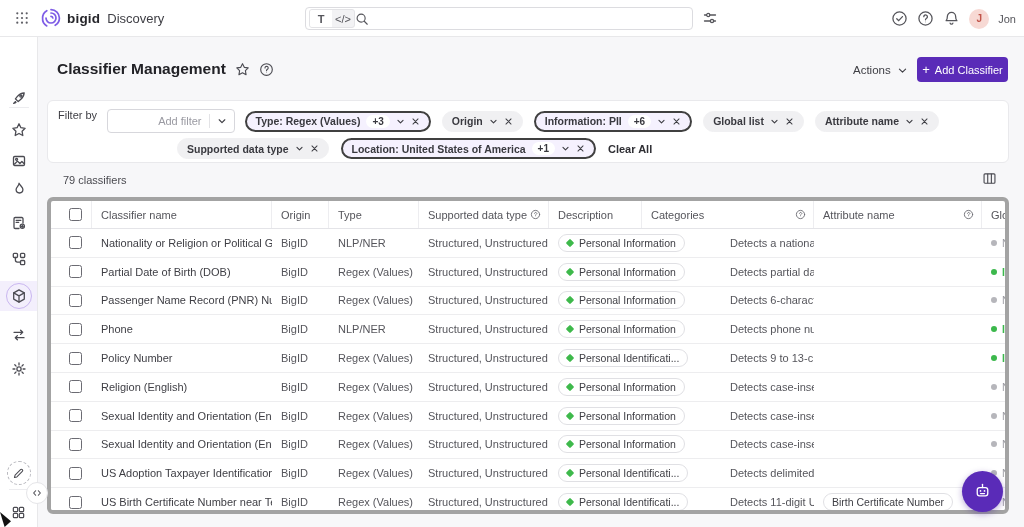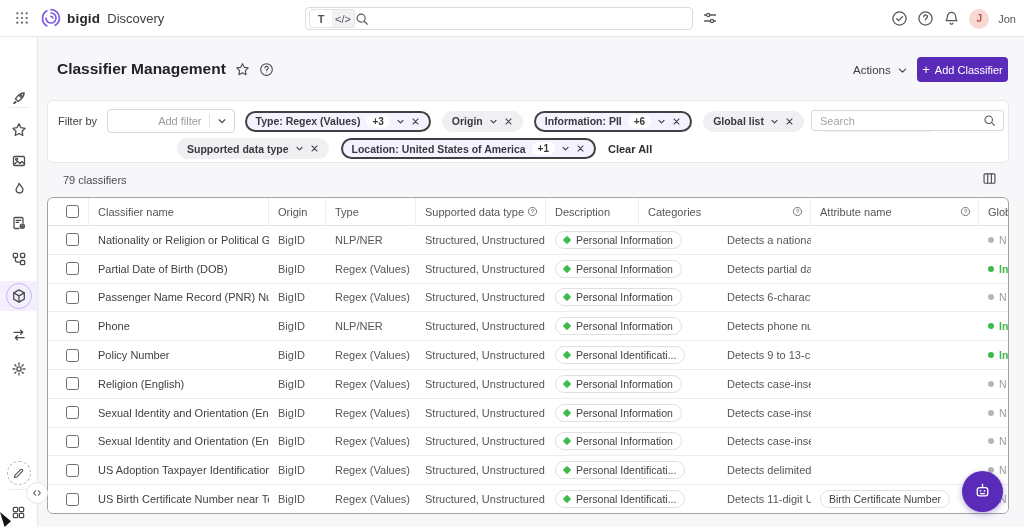--- a/index.html
+++ b/index.html
@@ -37,41 +37,41 @@
   .main { position:absolute; left:38px; top:37px; width:986px; height:490px; }
   .page-title-row { position:absolute; left:19px; top:23px; display:flex; align-items:center; gap:9px; }
   .page-title { font-size:15.5px; font-weight:600; color:#222227; }
   .actions-wrap { position:absolute; left:815px; top:27px; display:flex; align-items:center; gap:6px; cursor:pointer; }
   .actions-label { font-size:11.5px; color:#3e3e44; }
   .add-btn { position:absolute; left:879px; top:20px; width:91px; height:25px; background:#5a2bb8; color:#fff; border:none; border-radius:4px; font-size:11px; font-weight:500; display:flex; align-items:center; justify-content:center; gap:5px; cursor:pointer; font-family:inherit; }
   .add-plus { font-size:13px; font-weight:400; margin-top:-1px; }
 
   
   .filter-card { position:absolute; left:9px; top:63px; width:962px; height:63px; background:#fff; border:1px solid #e9e9ec; border-radius:6px; }
-  .fc-row1 { position:absolute; left:10px; top:8px; display:flex; align-items:center; gap:10px; }
+  .fc-row1 { position:absolute; left:10px; top:8px; display:flex; gap:10px; }
   .filter-by { font-size:11px; color:#3e3e44; margin-right:0; }
   .add-filter { display:flex; align-items:center; height:24px; border:1px solid #d7d7dc; border-radius:4px; background:#fff; padding:0 7px; gap:7px; cursor:pointer; }
   .add-filter .af-label { font-size:11px; color:#9a9aa2;margin-left:43px; }
   .add-filter .af-div { width:1px; height:14px; background:#e3e3e6; }
   .fc-row2 { position:absolute; left:129px; top:37px; display:flex; align-items:center; gap:12px; }
   .chip { display:flex; align-items:center; height:21px; border-radius:11px; padding:0 9px; gap:6px; font-size:10.5px; font-weight:600; color:#39393f; white-space:nowrap; cursor:pointer; }
   .chip.purple { background:#f5f1fe; border:2px solid #404040; }
   .chip.gray { background:#f0f0f2; border:1px solid #f0f0f2; }
   .chip .badge { background:#fff; border-radius:9px; padding:1px 6px; font-size:10px; font-weight:600; color:#39393f; }
   .clear-all { font-size:11px; font-weight:600; color:#2e2e33; cursor:pointer; }
   .fc-search { position:absolute; left:763px; top:9px; width:193px; height:21px; border:1px solid #d7d7dc; border-radius:3px; background:#fff; display:flex; align-items:center; }
   .fc-search .ph { flex:1; margin-left:8px; font-size:11px; color:#a2a2aa; }
   .fc-search svg { margin-right:7px; }
 
   
   .count-label { position:absolute; left:25px; top:137px; font-size:11px; color:#4a4a50; }
   .columns-btn { position:absolute; left:944px; top:134px; cursor:pointer; }
 
   
-  .table-card { position:absolute; left:9px; top:160px; width:962px; height:317px; background:#fff; border:1px solid #a3a3a3; border-radius:6px; overflow:hidden; }
+  .table-card { position:absolute; left:9px; top:160px; width:962px; height:317px; background:#fff; border:4px solid #a3a3a3; border-radius:6px; overflow:hidden; }
   .t-inner { width:1011px; }
   .t-head { display:flex; height:28px; border-bottom:1px solid #e4e4e8; }
   .th { display:flex; align-items:center; padding-left:9px; font-size:11px; color:#55555b; border-right:1px solid #ededf0; overflow:hidden; white-space:nowrap; }
   .th:last-child { border-right:none; }
   .th .info { margin-left:auto; margin-right:7px; flex:none; }
   .t-row { display:flex; height:28.8px; border-bottom:1px solid #ededef; align-items:center; background:#fff; }
   .td { display:flex; align-items:center; padding-left:9px; font-size:11px; color:#55555b; overflow:hidden; white-space:nowrap; }
   .td.name { color:#3e3e44; }
   .cbcell { padding-left:18px; }
   .checkbox { width:13px; height:13px; border:1.5px solid #6b6b72; border-radius:2.5px; background:#fff; cursor:pointer; flex:none; }
@@ -375,27 +375,20 @@
             <svg width="9" height="9" viewBox="0 0 16 16" fill="none" stroke="#3e3e44" stroke-width="2" stroke-linecap="round" stroke-linejoin="round">
               <path d="M3.5 6l4.5 4.5L12.5 6"></path>
             </svg>
             <svg width="9" height="9" viewBox="0 0 16 16" fill="none" stroke="#3e3e44" stroke-width="1.8" stroke-linecap="round">
               <path d="M3.5 3.5l9 9M12.5 3.5l-9 9"></path>
             </svg>
           </div>
         </div>
       <span class="clear-all">Clear All</span>
     </div>
-    <div class="fc-search">
-      <span class="ph">Search</span>
-      <svg width="13" height="13" viewBox="0 0 16 16" fill="none" stroke="#55555b" stroke-width="1.3" stroke-linecap="round">
-          <circle cx="7" cy="7" r="4.6"></circle>
-          <path d="M10.6 10.6L14 14"></path>
-        </svg>
-    </div>
   </div>
 
   <span class="count-label">79 classifiers</span>
   <span class="columns-btn">
     <svg width="15" height="15" viewBox="0 0 16 16" fill="none" stroke="#4b4b52" stroke-width="1.2">
         <rect x="2.2" y="3" width="11.6" height="10" rx="1"></rect>
         <path d="M6.1 3v10M10 3v10"></path>
       </svg>
   </span>
 

